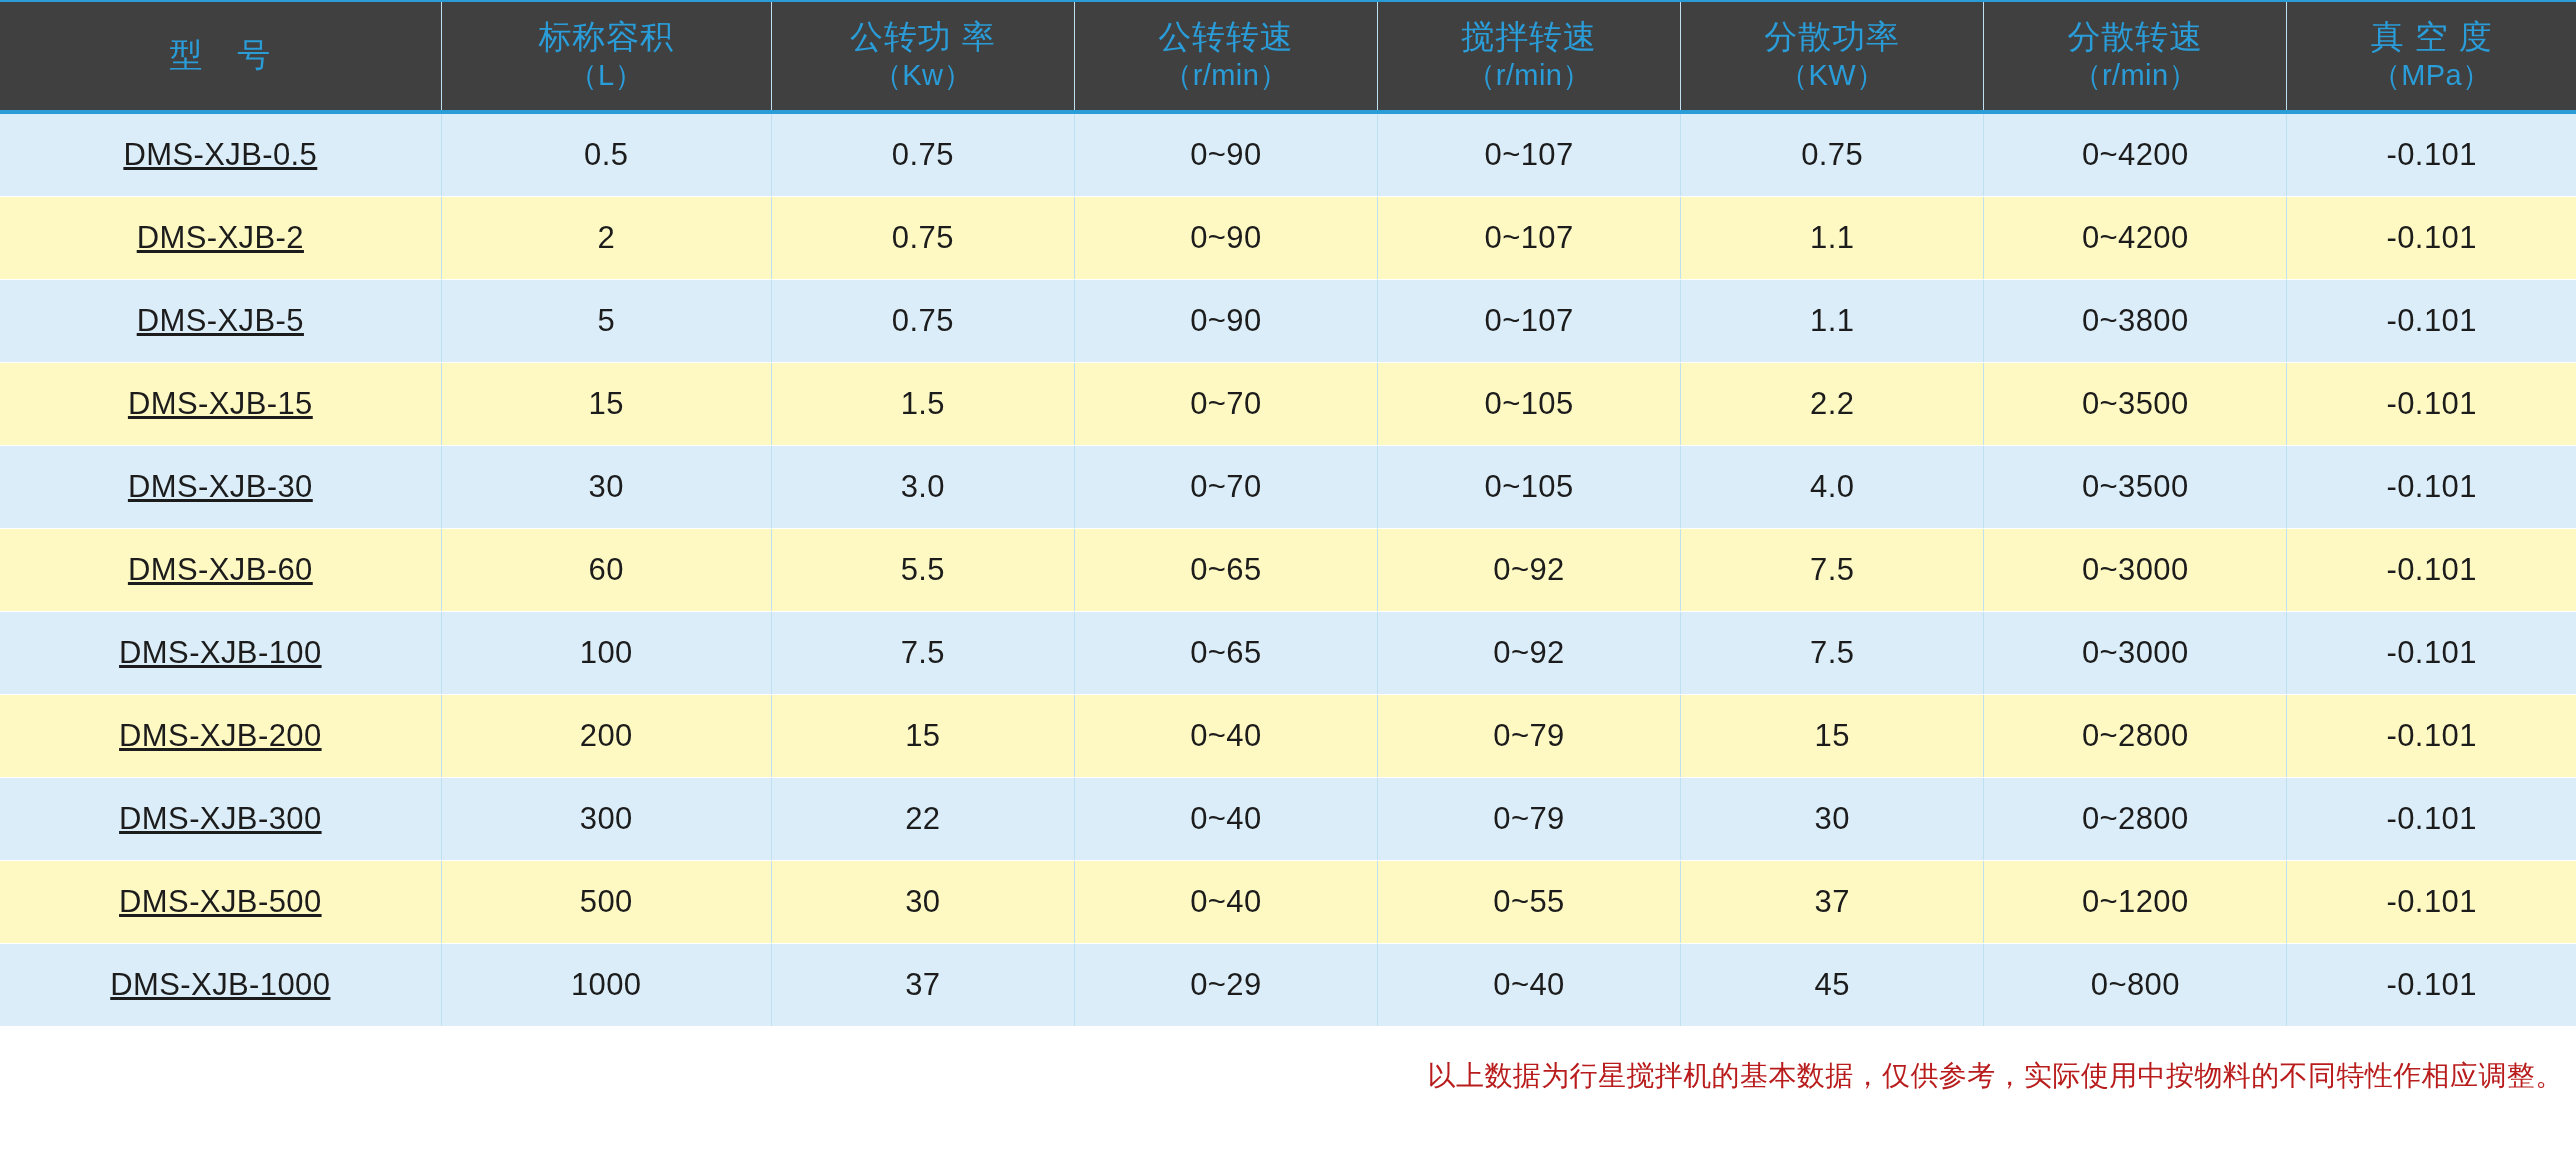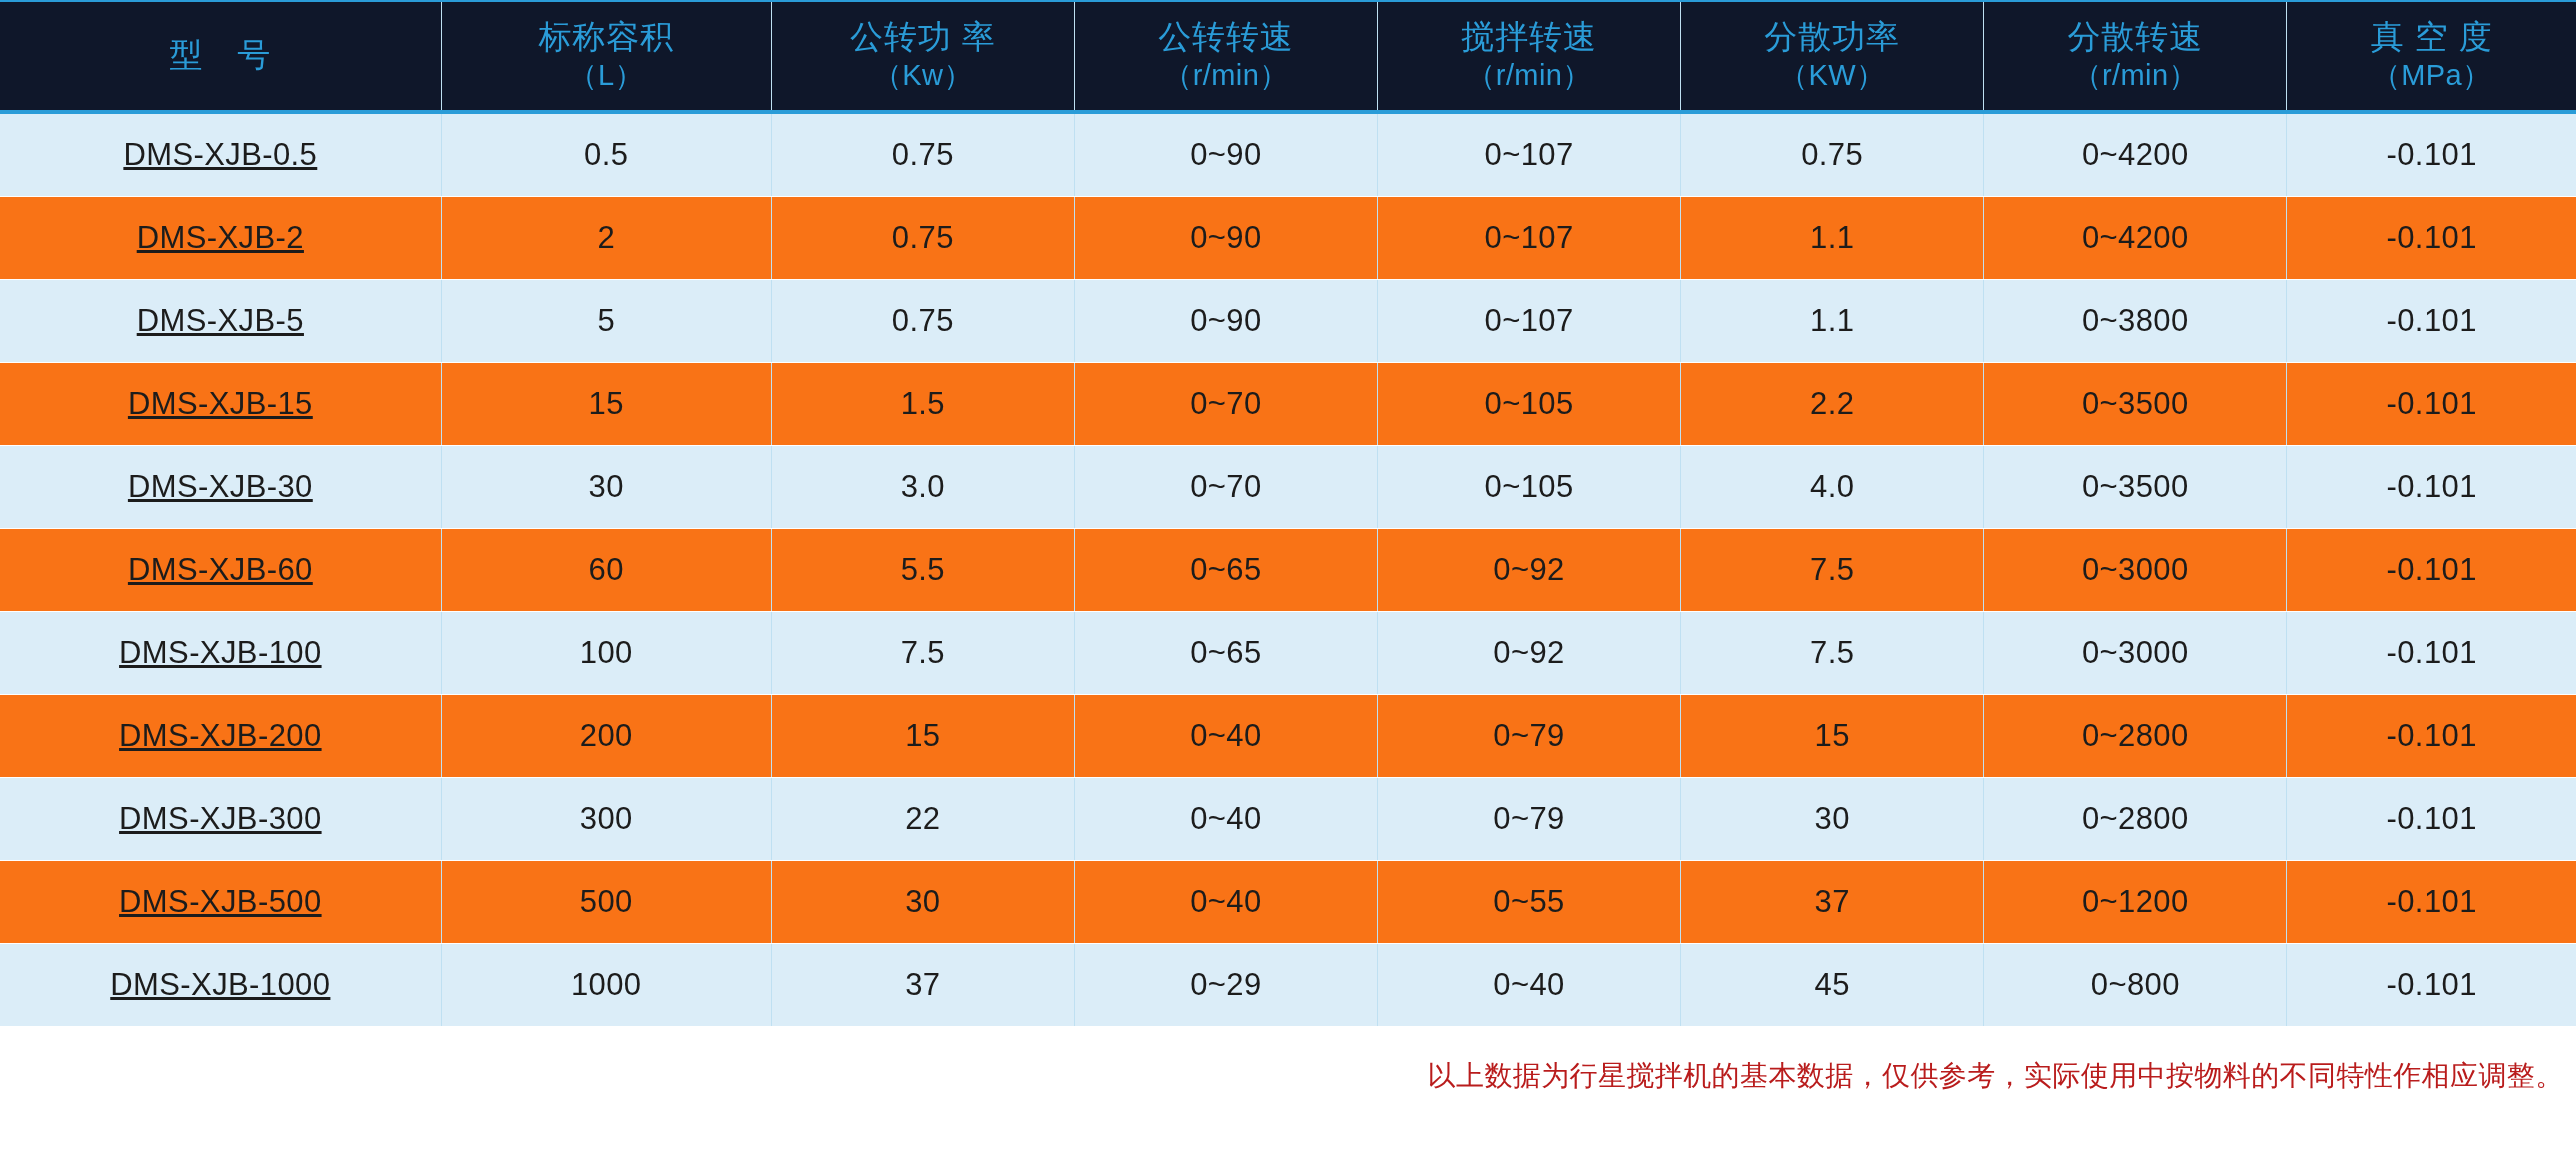--- a/index.html
+++ b/index.html
@@ -35,21 +35,21 @@
   table.spec col.c6 { width: 303px; }
   table.spec col.c7 { width: 289px; }
 
   thead th {
     color: #2a9cd8;
     font-size: 33px;
     font-weight: normal;
     line-height: 1.25;
     padding: 14px 5.3px 16px 5.3px;
     text-align: center;
-    background: #0f172a;
+    background: #404040;
     border-right: 1.8px solid #bfe0f2;
     border-top: 2.7px solid #2a9cd8;
     border-bottom: 4.4px solid #2a9cd8;
     letter-spacing: 0.9px;
   }
   thead th:last-child { border-right: none; }
   thead th .hl2 {
     display: block;
     font-size: 29px;
     letter-spacing: 0.4px;
@@ -63,21 +63,21 @@
     border-right: 1.8px solid #bfe0f2;
     border-bottom: 1.8px solid #ffffff;
     letter-spacing: 0.4px;
   }
   tbody td:last-child { border-right: none; }
   tbody tr td:first-child {
     font-size: 31px;
     text-decoration: underline;
   }
   tbody tr.odd td { background: #dbedf8; }
-  tbody tr.even td { background: #f97316; margin-left: 20px; }
+  tbody tr.even td { background: #fef9c3; margin-left: 20px; }
 
   .footnote {
     margin: 0;
     padding: 30px 12.4px 0 0;
     text-align: right;
     font-size: 28px;
     color: #b91c1c;
     letter-spacing: 0.4px;
   }
 </style>

